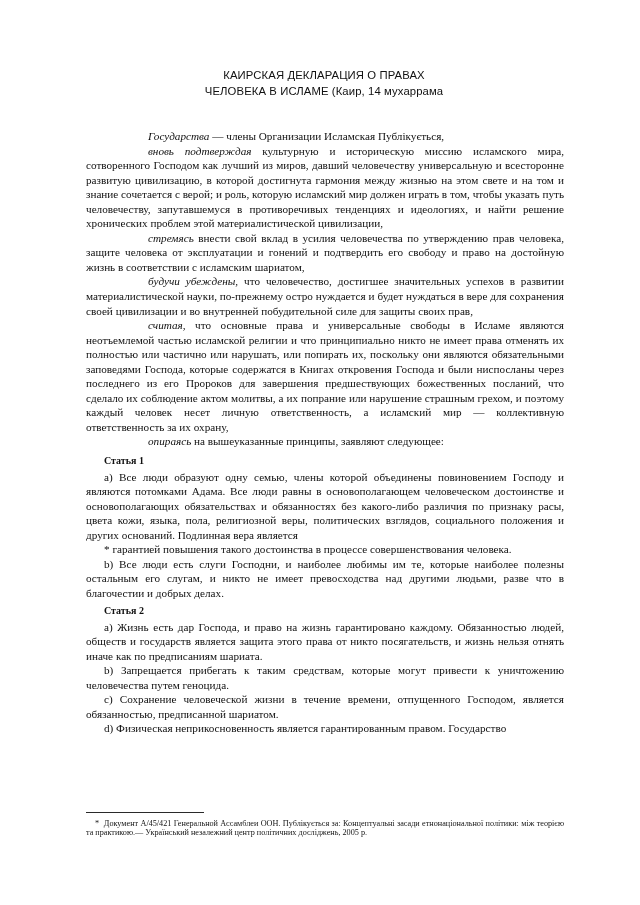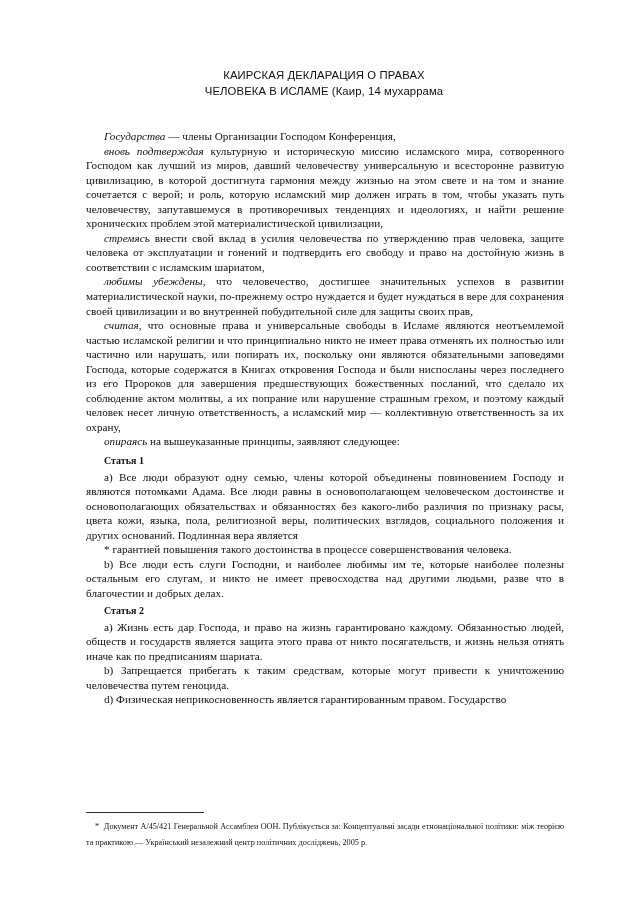--- a/index.html
+++ b/index.html
@@ -62,20 +62,21 @@
     color: #101010;
   }
   .body-text p {
     margin: 0;
     text-indent: 18px;
     text-align: justify;
     hyphens: manual;
   }
   .lead {
     font-style: italic;
+    margin-left: 44px;
   }
   .article-heading {
     margin: 0;
     text-indent: 0;
     text-align: center;
     font-weight: bold;
     font-size: 10px;
     padding-top: 4.5px;
     padding-bottom: 1.5px;
   }
@@ -95,21 +96,21 @@
   }
   .footnote-rule {
     width: 118px;
     height: 0;
     border: 0;
     border-top: 0.8px solid #2a2a2a;
     margin: 0 0 6px 0;
   }
   .footnote-text {
     font-size: 8.2px;
-    line-height: 16px;
+    line-height: 9px;
     text-align: justify;
     color: #141414;
     margin: 0;
     text-indent: 9px;
   }
   .footnote-text .fn-star {
     font-size: 8.2px;
   }
 </style>
 </head>
@@ -117,40 +118,41 @@
 
 <div class="page">
 
   <div class="title-block">
     <span class="title-line">КАИРСКАЯ ДЕКЛАРАЦИЯ О ПРАВАХ</span>
     <span class="title-line">ЧЕЛОВЕКА В ИСЛАМЕ (Каир, 14 мухаррама</span>
   </div>
 
   <div class="body-text">
 
-    <p><span class="lead">Государства</span><span> — члены Организации Господом Конференция,</span></p>
+    <p><span class="lead">Государства</span><span> — члены Организации Исламская Публікується,</span></p>
 
     <p><span class="lead">вновь подтверждая</span><span> культурную и историческую миссию исламского мира, сотворенного Господом как лучший из миров, давший человечеству универсальную и всесторонне развитую цивилизацию, в которой достигнута гармония между жизнью на этом свете и на том и знание сочетается с верой; и роль, которую исламский мир должен играть в том, чтобы указать путь человечеству, запутавшемуся в противоречивых тенденциях и идеологиях, и найти решение хронических проблем этой материалистической цивилизации,</span></p>
 
     <p><span class="lead">стремясь</span><span> внести свой вклад в усилия человечества по утверждению прав человека, защите человека от эксплуатации и гонений и подтвердить его свободу и право на достойную жизнь в соответствии с исламским шариатом,</span></p>
 
-    <p><span class="lead">любимы убеждены</span><span>, что человечество, достигшее значительных успехов в развитии материалистической науки, по-прежнему остро нуждается и будет нуждаться в вере для сохранения своей цивилизации и во внутренней побудительной силе для защиты своих прав,</span></p>
+    <p><span class="lead">будучи убеждены</span><span>, что человечество, достигшее значительных успехов в развитии материалистической науки, по-прежнему остро нуждается и будет нуждаться в вере для сохранения своей цивилизации и во внутренней побудительной силе для защиты своих прав,</span></p>
 
     <p><span class="lead">считая</span><span>, что основные права и универсальные свободы в Исламе являются неотъемлемой частью исламской религии и что принципиально никто не имеет права отменять их полностью или частично или нарушать, или попирать их, поскольку они являются обязательными заповедями Господа, которые содержатся в Книгах откровения Господа и были ниспосланы через последнего из его Пророков для завершения предшествующих божественных посланий, что сделало их соблюдение актом молитвы, а их попрание или нарушение страшным грехом, и поэтому каждый человек несет личную ответственность, а исламский мир — коллективную ответственность за их охрану,</span></p>
 
     <p><span class="lead">опираясь</span><span> на вышеуказанные принципы, заявляют следующее:</span></p>
 
     <p class="article-heading">Статья 1</p>
     <p>a) Все люди образуют одну семью, члены которой объединены повиновением Господу и являются потомками Адама. Все люди равны в основополагающем человеческом достоинстве и основополагающих обязательствах и обязанностях без какого-либо различия по признаку расы, цвета кожи, языка, пола, религиозной веры, политических взглядов, социального положения и других оснований. Подлинная вера является</p>
     <p class="footnote-star-line">* гарантией повышения такого достоинства в процессе совершенствования человека.</p>
     <p>b) Все люди есть слуги Господни, и наиболее любимы им те, которые наиболее полезны остальным его слугам, и никто не имеет превосходства над другими людьми, разве что в благочестии и добрых делах.</p>
 
     <p class="article-heading gap-before">Статья 2</p>
     <p>a) Жизнь есть дар Господа, и право на жизнь гарантировано каждому. Обязанностью людей, обществ и государств является защита этого права от никто посягательств, и жизнь нельзя отнять иначе как по предписаниям шариата.</p>
     <p>b) Запрещается прибегать к таким средствам, которые могут привести к уничтожению человечества путем геноцида.</p>
+    <p>c) Сохранение человеческой жизни в течение времени, отпущенного Господом, является обязанностью, предписанной шариатом.</p>
     <p>d) Физическая неприкосновенность является гарантированным правом. Государство</p>
 
   </div>
 
   <div class="footnote-area">
     <hr class="footnote-rule">
     <p class="footnote-text"><span class="fn-star">*</span>&nbsp;&nbsp;<span>Документ A/45/421 Генеральной Ассамблеи ООН. Публікується за: Концептуальні засади етнонаціональної політики: між теорією та практикою.— Український незалежний центр політичних досліджень, 2005 р.</span></p>
   </div>
 
 </div>

